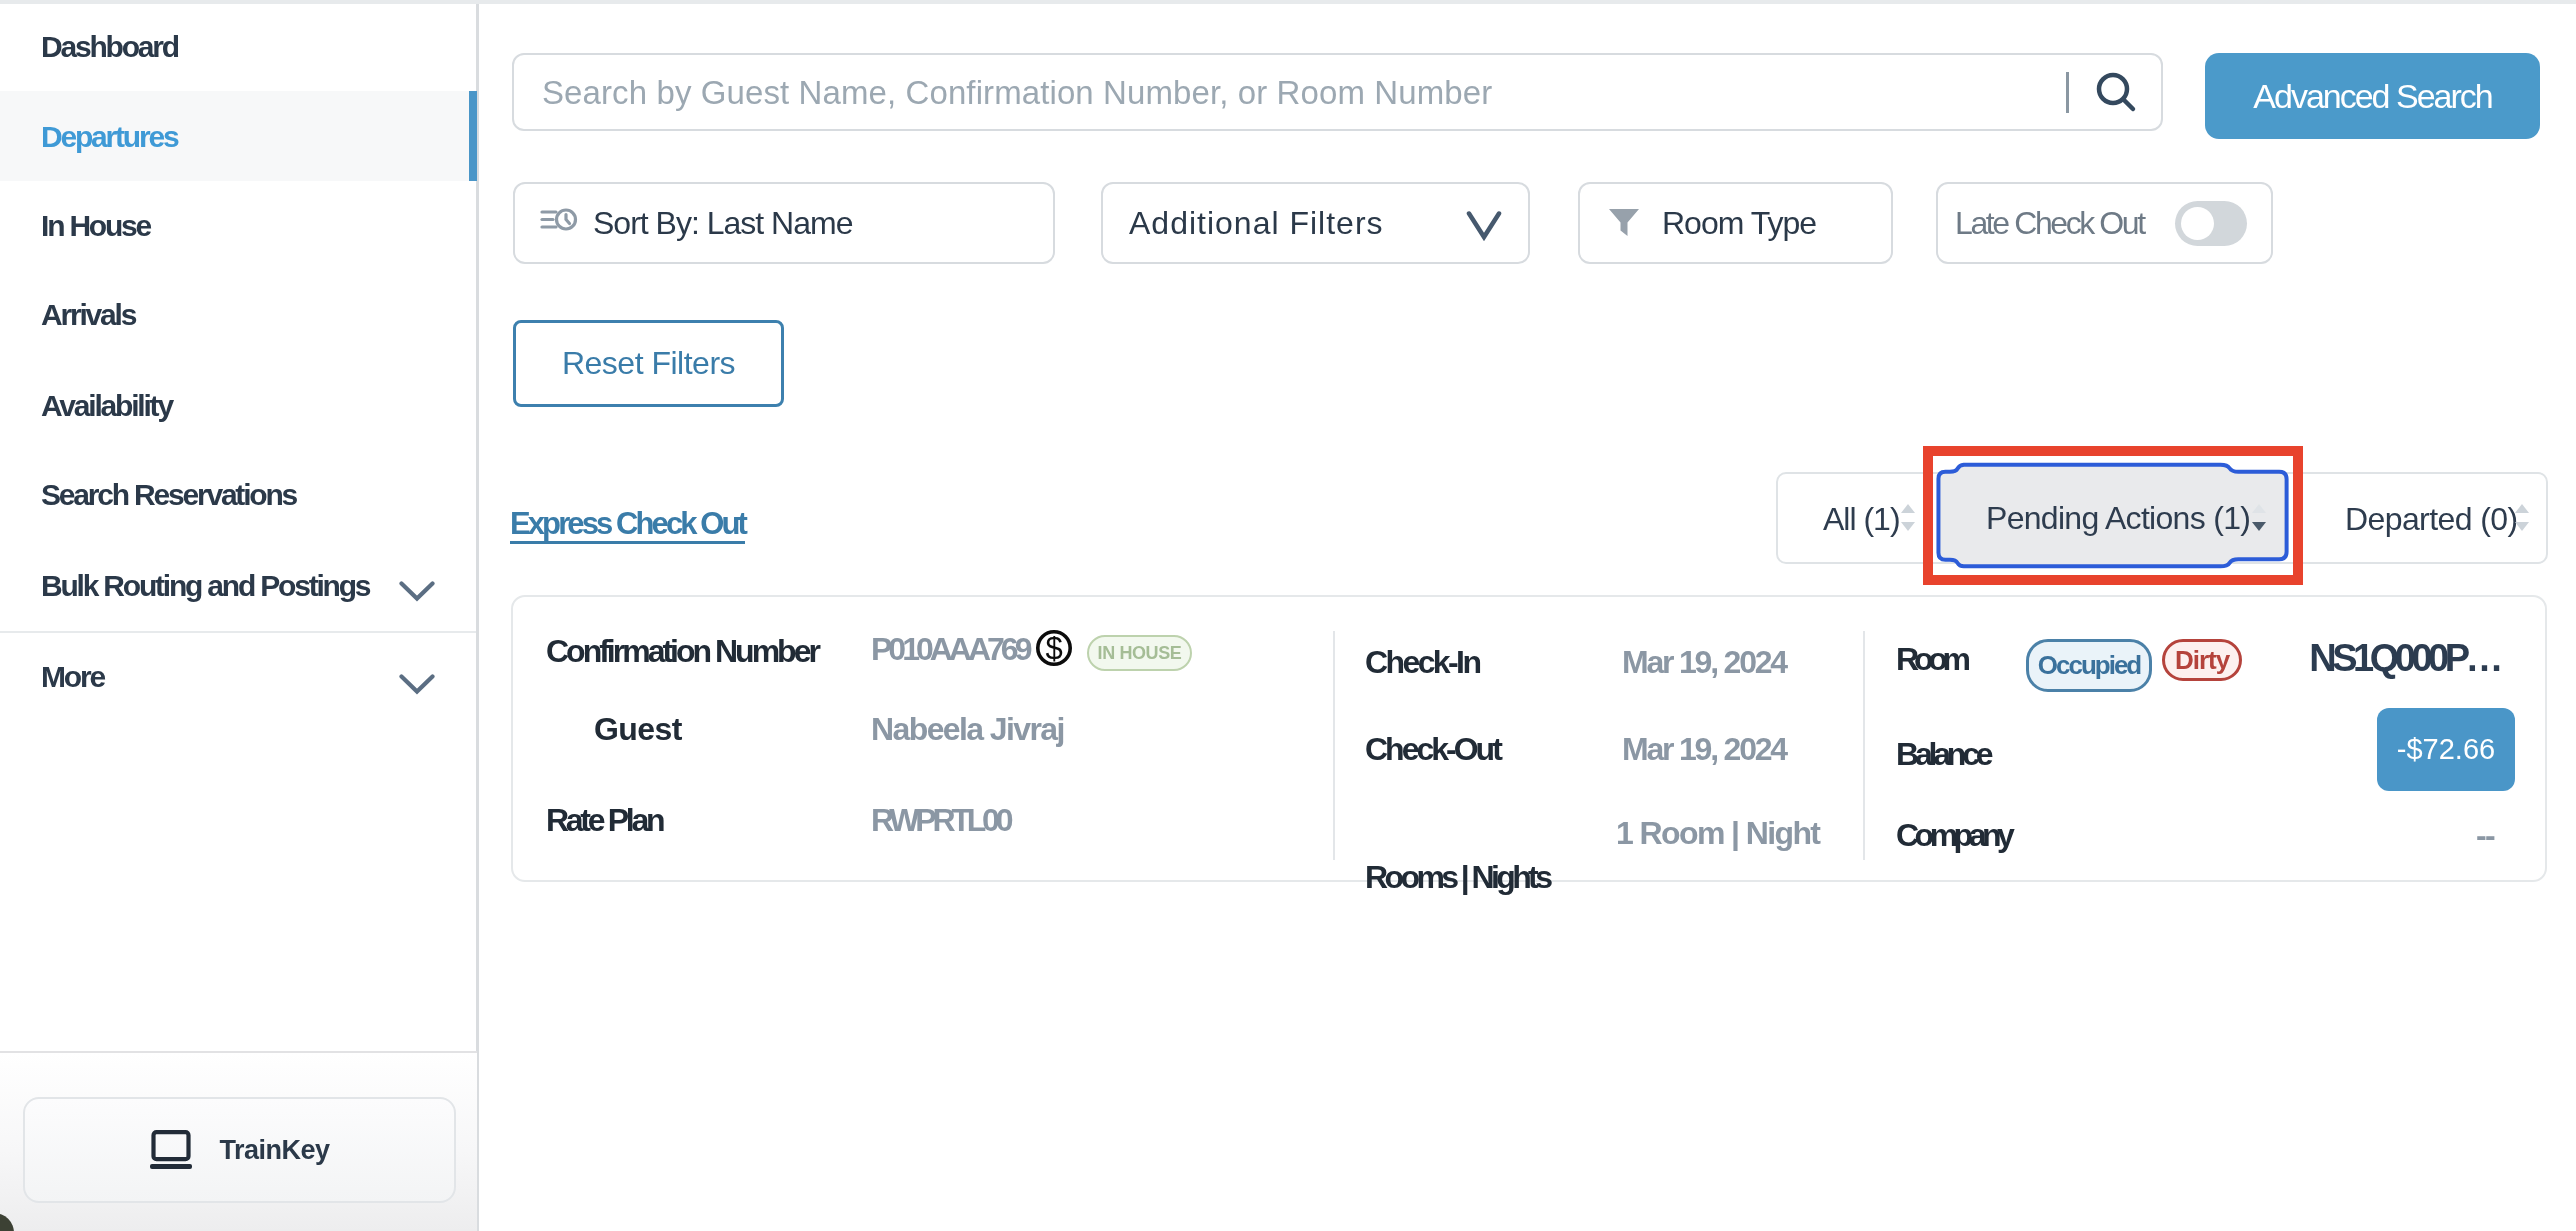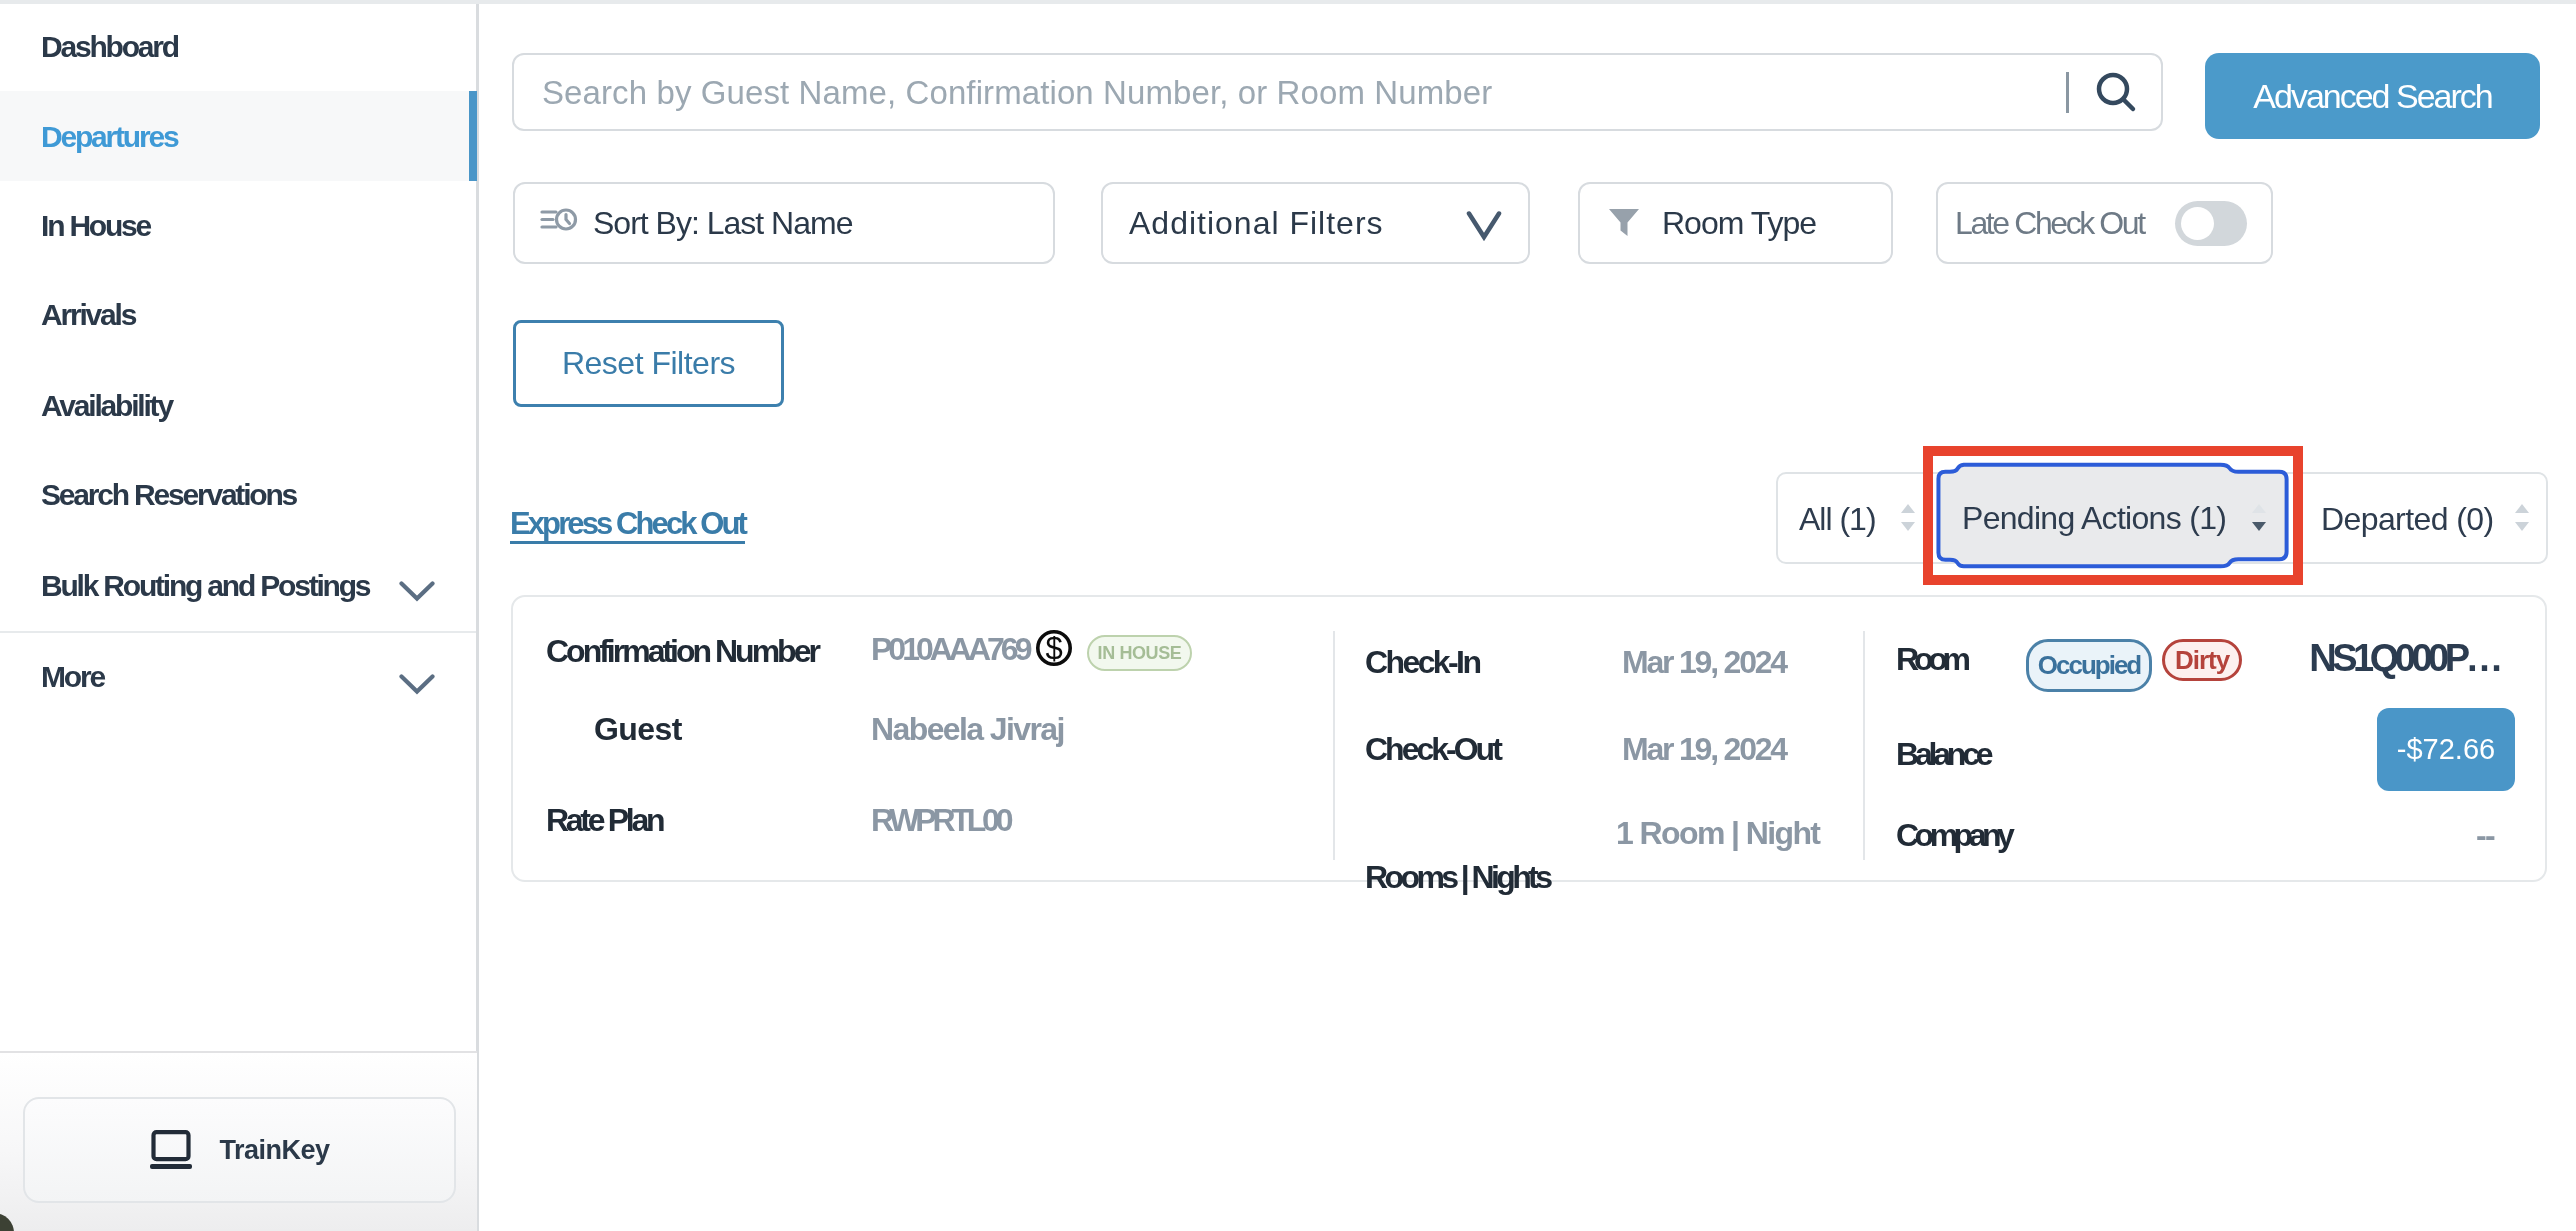--- a/index.html
+++ b/index.html
@@ -40,21 +40,21 @@
 
   
   #toggle { left:2175px; top:201px; width:72px; height:45px; border-radius:23px; background:#d2d7db; }
   #knob { left:2181px; top:207px; width:33px; height:33px; border-radius:50%; background:#fff; }
 
   #resetbtn { left:513px; top:320px; width:271px; height:87px; border:3px solid #3d80ae; border-radius:8px; background:#fff; color:#3a7ca9; font-size:32px; letter-spacing:-0.5px; display:flex; align-items:center; justify-content:center; }
 
   
   #express { left:510px; top:506px; font-size:31px; font-weight:bold; color:#3a7ca9; letter-spacing:-2.9px; text-decoration:underline; text-underline-offset:7px; text-decoration-thickness:3px; }
   #tabbar { left:1776px; top:472px; width:772px; height:92px; border:2px solid #dfe3e6; border-radius:10px; background:#fff; }
-  .tabtext { font-size:32px; color:#2e3c4e; letter-spacing:-1px; height:44px; display:flex; align-items:center; white-space:nowrap; }
+  .tabtext { font-size:32px; color:#2e3c4e; letter-spacing:-1px; height:44px; display:flex; align-items:center; white-space:nowrap;margin-left:24px; }
   #pendtext { top:496px; }
   
   #redbox { left:1923px; top:446px; width:380px; height:139px; border:10px solid #e8432d; }
 
   
   #card { left:511px; top:595px; width:2036px; height:287px; border:2px solid #e5e8ea; border-radius:14px; background:#fff; }
   .vdiv { top:631px; width:2px; height:229px; background:#e3e6e9; }
   .clabel { font-size:32px; font-weight:bold; color:#212b36; letter-spacing:-2px; height:44px; display:flex; align-items:center; white-space:nowrap; }
   .cvalue { font-size:32px; font-weight:bold; color:#8b97a4; letter-spacing:-1.6px; height:44px; display:flex; align-items:center; white-space:nowrap; }
   .pill { border-radius:22px; display:flex; align-items:center; justify-content:center; white-space:nowrap; }

